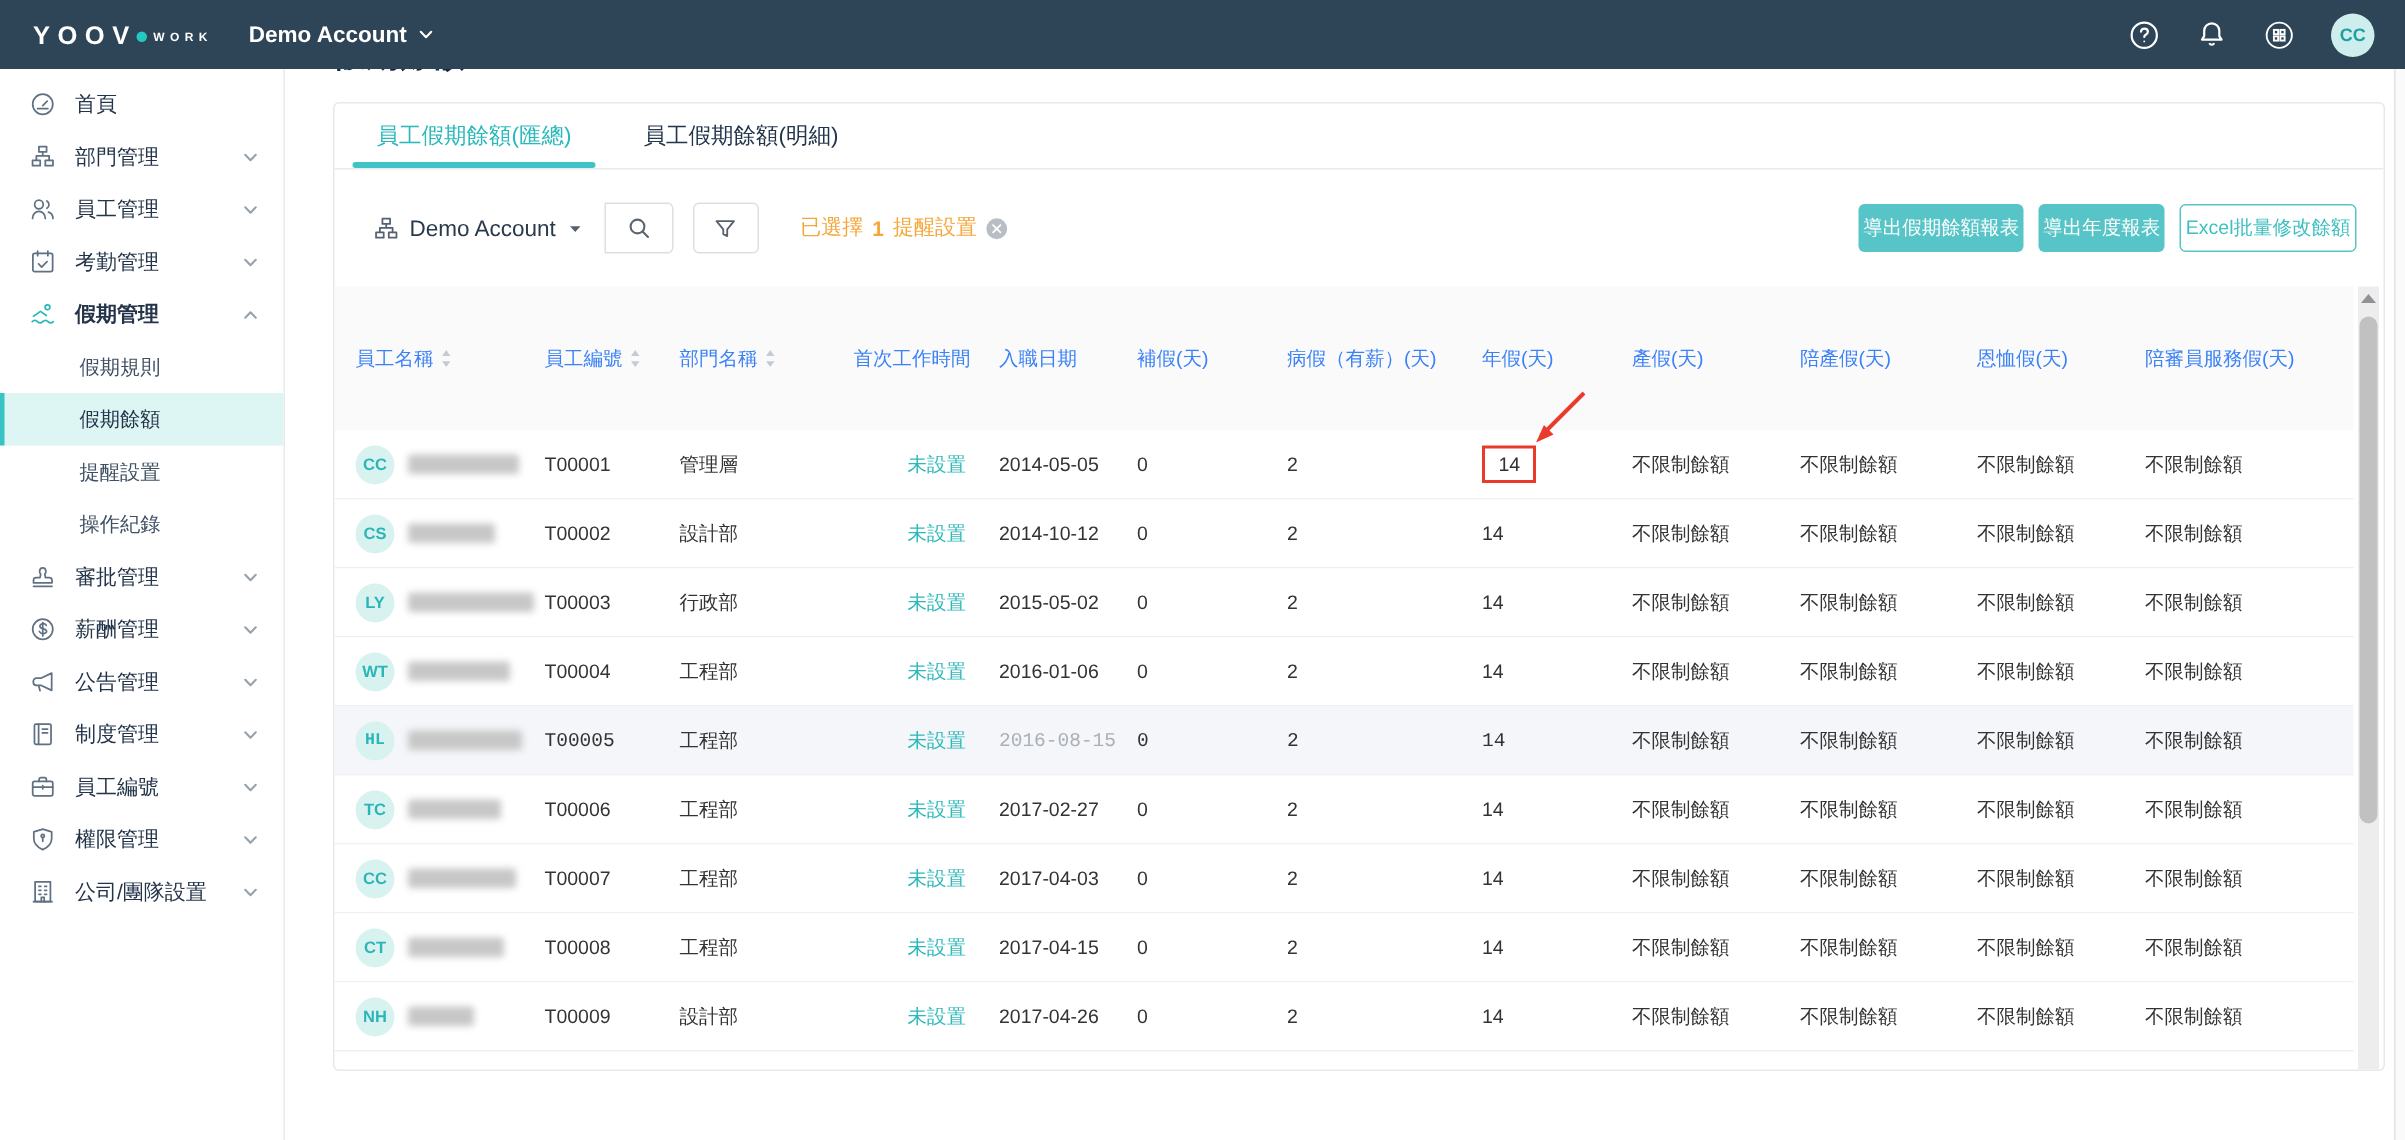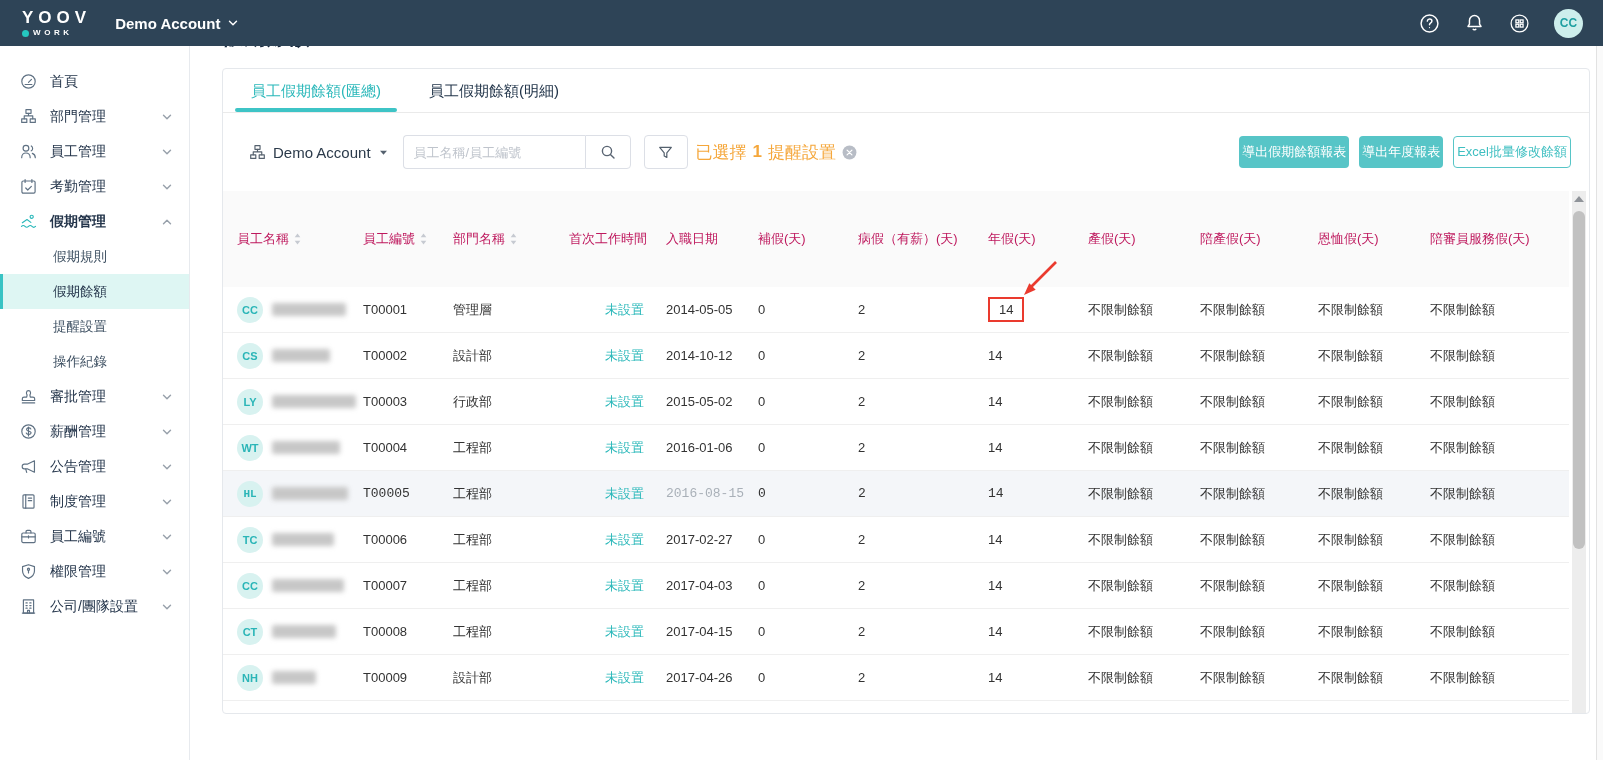--- a/index.html
+++ b/index.html
@@ -3,35 +3,35 @@
 <meta charset="utf-8">
 <style>
   * { box-sizing: border-box; margin: 0; padding: 0; }
   html,body { width:1603px; height:760px; overflow:hidden; background:#fff;
     font-family:"Liberation Sans","DejaVu Sans",sans-serif; }
   .icon { display:inline-flex; align-items:center; justify-content:center; }
 
   
   .topbar { position:fixed; left:0; top:0; width:1603px; height:46px; background:#2e4457;
     display:flex; align-items:center; padding:0 20px 0 22px; z-index:50; }
-  .logo { display:flex; flex-direction:column; color:#fff; line-height:1; cursor:pointer; }
+  .logo { display:flex; flex-direction:row; color:#fff; line-height:1; cursor:pointer; }
   .logo-top { font-size:17px; font-weight:bold; letter-spacing:5px; }
   .logo-bottom { display:flex; align-items:center; gap:4px; margin-top:3px; }
   .logo-dot { width:7px; height:7px; border-radius:50%; background:#25c8c0; display:inline-block; }
   .logo-word { font-size:8px; font-weight:bold; letter-spacing:3.6px; }
   .account-switch { margin-left:24px; display:flex; align-items:center; gap:7px;
     color:#fff; font-size:15px; font-weight:600; cursor:pointer; }
   .topbar-right { margin-left:auto; display:flex; align-items:center; gap:24px; color:#fff; }
   .tb-icon-btn { color:#fff; cursor:pointer; display:flex; }
   .avatar-top { width:29px; height:29px; border-radius:50%; background:#cdeeec; color:#1e9fa1;
     font-size:12px; font-weight:bold; display:flex; align-items:center; justify-content:center; cursor:pointer; }
 
   
   .sidebar { position:fixed; left:0; top:46px; bottom:0; width:190px; background:#fff;
-    border-right:1px solid #e7eaee; padding-top:18px; z-index:40; }
+    border-right:1px solid #e7eaee; padding-top:6px; z-index:40; }
   .sb-item { height:35px; display:flex; align-items:center; gap:13px; padding:0 16px 0 20px;
     font-size:14px; color:#23344a; cursor:pointer; }
   .sb-icon { color:#5f7183; width:17px; height:17px; }
   .sb-item.active .sb-icon { color:#2bb8ba; }
   .sb-item.active .sb-label { font-weight:600; }
   .sb-chev { margin-left:auto; color:#98a1ab; }
   .sb-sub { height:35px; display:flex; align-items:center; padding-left:50px; font-size:13.5px;
     color:#3e5062; cursor:pointer; border-left:3px solid transparent; }
   .sb-sub.active { background:#def6f3; border-left-color:#38c3c4; color:#23344a; }
 
@@ -55,35 +55,35 @@
   .org-caret { color:#c0c4cc; }
   .search-group { display:flex; }
   .search-input { width:182px; height:34px; border:1px solid #dcdfe6; border-right:none;
     border-radius:4px 0 0 4px; padding:0 10px; font-size:13px; color:#333; outline:none;
     font-family:"Liberation Sans","DejaVu Sans",sans-serif; }
   .search-input::placeholder { color:#bfc4cc; }
   .search-btn { width:46px; height:34px; border:1px solid #dcdfe6; border-radius:0 4px 4px 0;
     background:#fff; color:#5a6573; display:flex; align-items:center; justify-content:center; cursor:pointer; }
   .filter-btn { width:44px; height:34px; border:1px solid #dcdfe6; border-radius:4px; background:#fff;
     color:#55616e; display:flex; align-items:center; justify-content:center; cursor:pointer; margin-left:13px; }
-  .filter-status { margin-left:8px; display:flex; align-items:center; gap:6px;
-    font-size:17px; color:#f5a73b; }
+  .filter-status { margin-left:28px; display:flex; align-items:center; gap:6px;
+    font-size:14px; color:#f5a73b; }
   .filter-count { font-weight:bold; }
   .filter-clear { cursor:pointer; display:flex; }
   .actions { margin-left:auto; display:flex; gap:10px; }
   .btn { height:32px; padding:0 3px; border-radius:4px; font-size:13px; cursor:pointer; border:none;
     font-family:"Liberation Sans","DejaVu Sans",sans-serif; }
   .btn-teal { background:#57c5c7; color:#fff; }
   .btn-outline { background:#fff; border:1px solid #57c5c7; color:#3ebfc1; }
 
   
   .table { position:relative; padding-right:20px; }
   .grid-row { display:grid; grid-template-columns:126px 90px 116px 97px 92px 100px 130px 100px 112px 118px 112px 1fr;
     padding-left:14px; align-items:center; }
-  .thead { background:#fafafa; height:96px; color:#be185d; font-size:13px; }
+  .thead { background:#fafafa; height:96px; color:#3b82f6; font-size:13px; }
   .th { display:flex; align-items:center; gap:4px; }
   .sort { display:flex; cursor:pointer; }
   .tr { height:46px; border-bottom:1px solid #efefef; font-size:13px; color:#333; position:relative; background:#fff; }
   .tr.highlighted { background:#f4f6f9;font-family:Liberation Mono, monospace; }
   .td { position:relative; }
   .td.muted { color:#a9b0b8; }
   .name-cell { display:flex; align-items:center; gap:9px; }
   .avatar { width:26px; height:26px; border-radius:50%; background:#d8f2f0; color:#2ab5b7;
     font-size:11px; font-weight:bold; display:flex; align-items:center; justify-content:center; flex:none; }
   .blur-name { height:13px; background:#c7c7c7; border-radius:2px; filter:blur(2.5px); display:inline-block; }
@@ -360,21 +360,20 @@
             </svg>
           </span>
         <span class="org-selector-label">Demo Account</span>
         <span class="icon org-caret">
             <svg viewBox="0 0 12 12" width="11" height="11">
               <path d="M2.2 4.2h7.6L6 8.4z" fill="currentColor"></path>
             </svg>
           </span>
       </div>
       <div class="search-group">
-        <input class="search-input" value="" placeholder="員工名稱/員工編號" style="">
         <button class="search-btn">
           <span class="icon">
               <svg viewBox="0 0 16 16" width="16" height="16" fill="none" stroke="currentColor" stroke-width="1.4" stroke-linecap="round">
                 <circle cx="7" cy="7" r="4.6"></circle>
                 <path d="M10.4 10.4L14 14"></path>
               </svg>
             </span>
         </button>
       </div>
       <button class="filter-btn">

